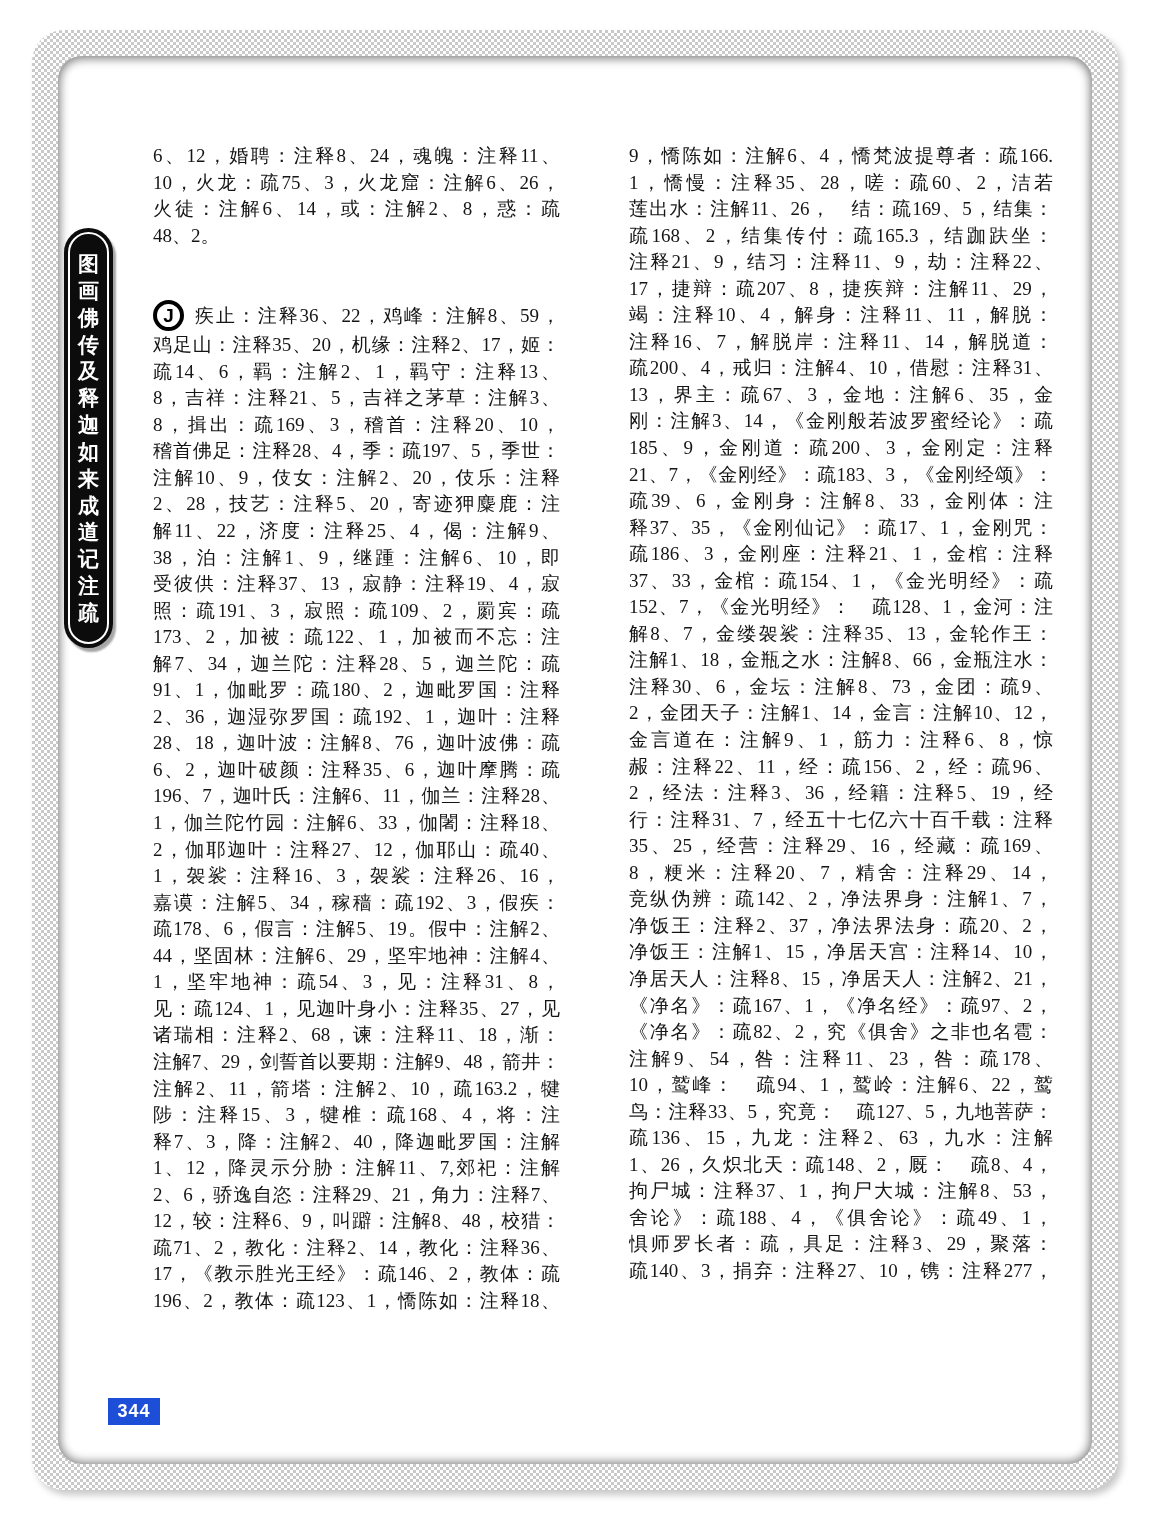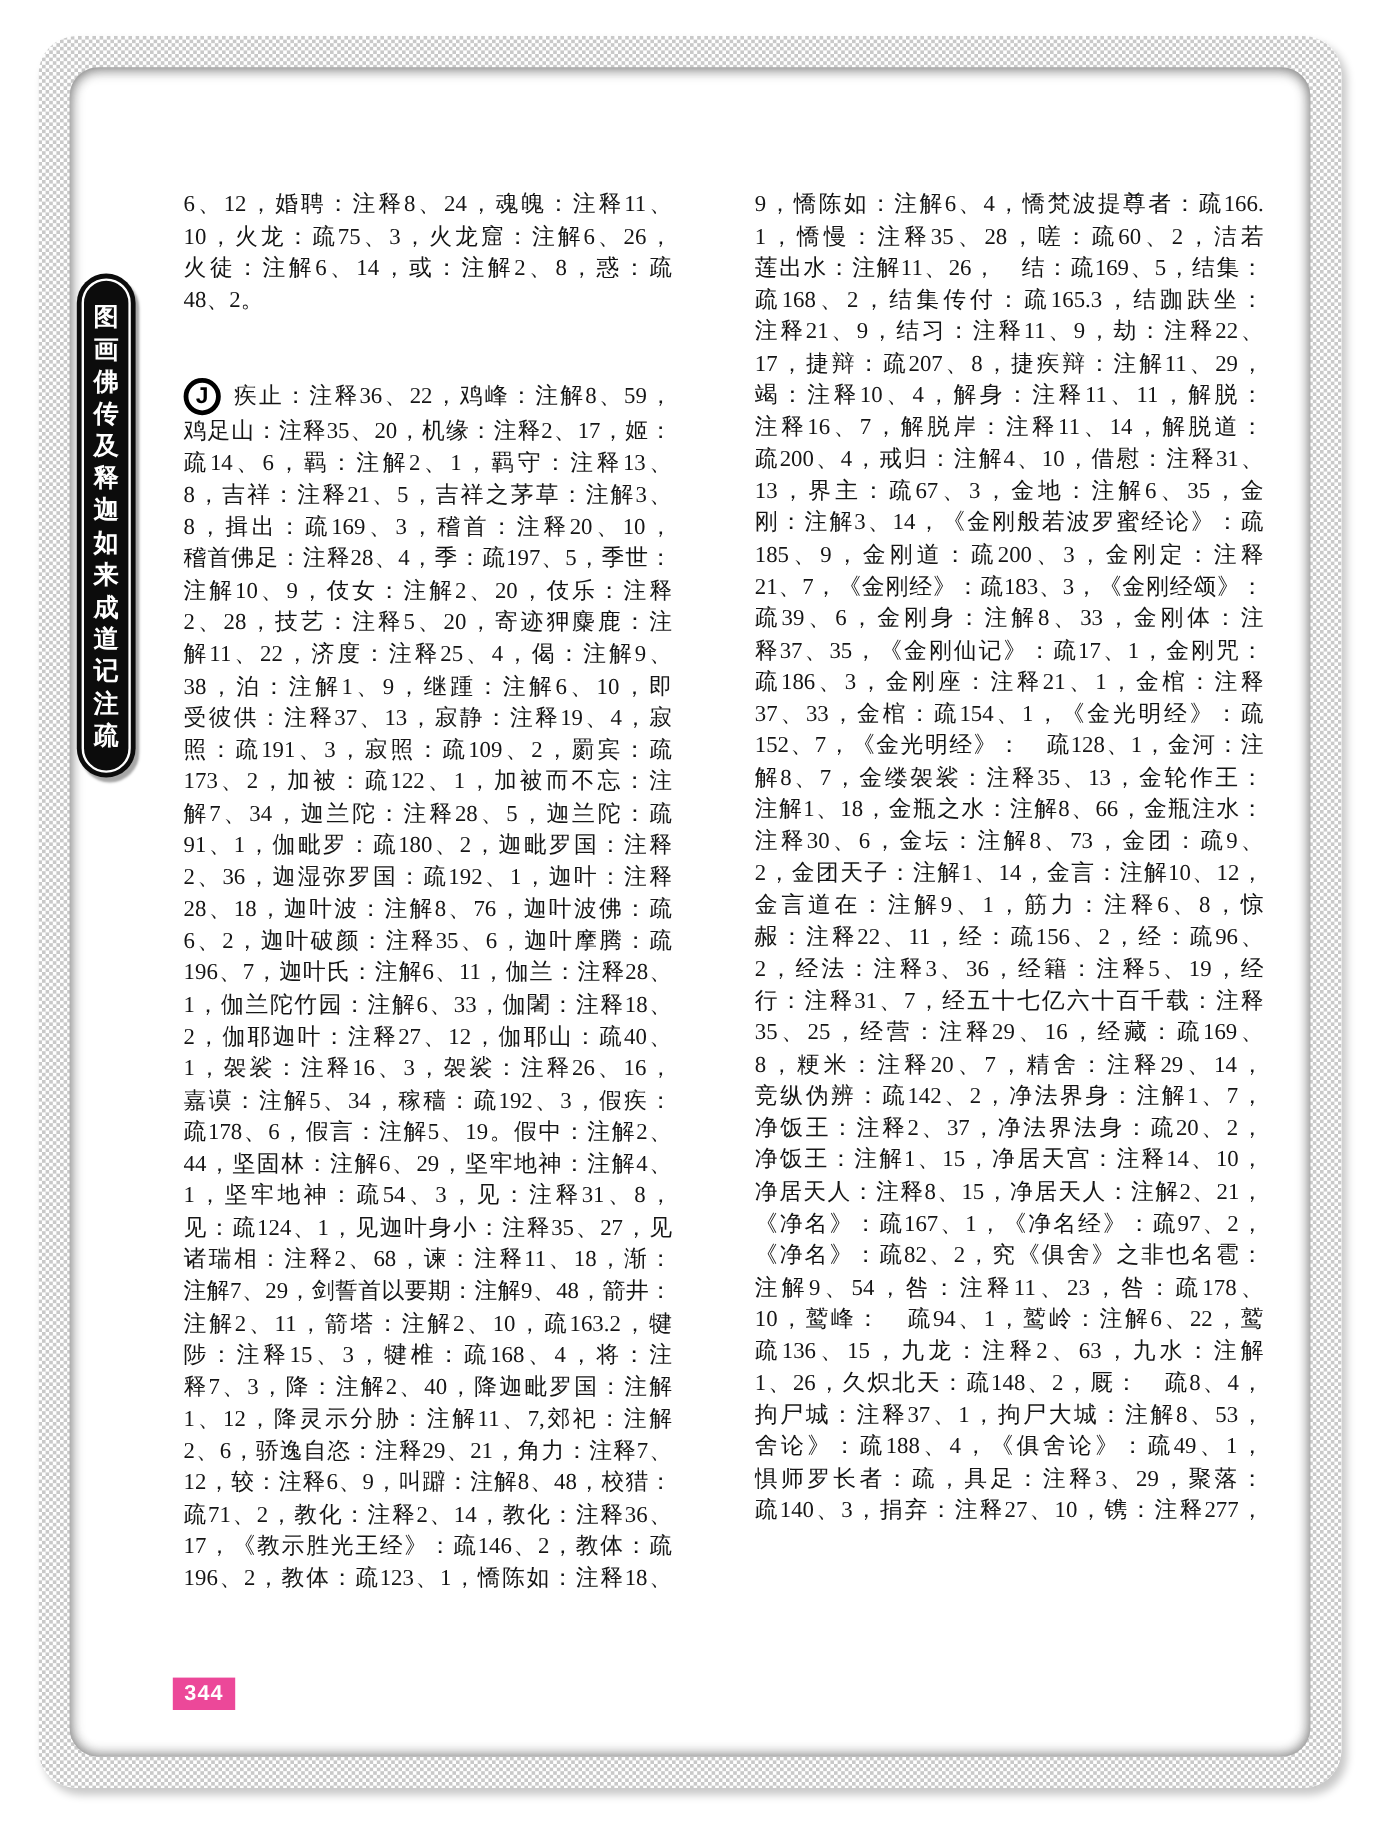--- a/index.html
+++ b/index.html
@@ -34,21 +34,21 @@
   .spine::before {
     content:""; position:absolute; inset:4px; border:2px solid #ffffff;
     border-radius:21px; pointer-events:none;
   }
   .spine span {
     color:#ffffff; font-size:21px; font-weight:bold; line-height:1;
     font-family:"Liberation Serif", serif;
   }
 
   
-  .col { position:absolute; top:158px; color:#151515; font-size:19px; }
+  .col { position:absolute; top:143px; color:#151515; font-size:19px; }
   .col .line {
     height:26.55px; line-height:26.55px;
     text-align:justify; text-align-last:justify; text-justify:inter-character;
     overflow:hidden; white-space:normal;
   }
   .col-left  { left:153px; width:407px; }
   .col-right { left:603px; width:424px;margin-left:26px; }
   .intro .line:last-child { text-align-last:left; }
 
   .section-j { margin-top:50px; }
@@ -60,23 +60,23 @@
     color:#000; margin-right:11px; background:#fff;
   }
   .jline .jtext {
     flex:1; text-align:justify; text-align-last:justify;
     text-justify:inter-character; line-height:31px; height:31px; overflow:hidden;font-family:Liberation Serif, serif;
   }
 
   
   .page-num {
     position:absolute; left:108px; top:1398px; min-width:52px; height:27px;
-    background:#ec4899; color:#fff; display:flex; align-items:center;
+    background:#1d4ed8; color:#fff; display:flex; align-items:center;
     justify-content:center; font-family:"Liberation Sans", sans-serif;
-    font-weight:bold; font-size:18px; letter-spacing:1px; padding:0 6px;margin-left:36px;
+    font-weight:bold; font-size:18px; letter-spacing:1px; padding:0 6px;
   }
 </style>
 </head>
 <body>
 
 <div class="sheet">
 
   <div class="frame-band">
     <div class="page-inner"></div>
   </div>
@@ -183,20 +183,21 @@
       <div class="line">35、25，经营：注释29、16，经藏：疏169、</div>
       <div class="line">8，粳米：注释20、7，精舍：注释29、14，</div>
       <div class="line">竞纵伪辨：疏142、2，净法界身：注解1、7，</div>
       <div class="line">净饭王：注释2、37，净法界法身：疏20、2，</div>
       <div class="line">净饭王：注解1、15，净居天宫：注释14、10，</div>
       <div class="line">净居天人：注释8、15，净居天人：注解2、21，</div>
       <div class="line">《净名》：疏167、1，《净名经》：疏97、2，</div>
       <div class="line">《净名》：疏82、2，究《俱舍》之非也名雹：</div>
       <div class="line">注解9、54，咎：注释11、23，咎：疏178、</div>
       <div class="line">10，鹫峰：　疏94、1，鹫岭：注解6、22，鹫</div>
+      <div class="line">鸟：注释33、5，究竟：　疏127、5，九地菩萨：</div>
       <div class="line">疏136、15，九龙：注释2、63，九水：注解</div>
       <div class="line">1、26，久炽北天：疏148、2，厩：　疏8、4，</div>
       <div class="line">拘尸城：注释37、1，拘尸大城：注解8、53，</div>
       <div class="line">舍论》：疏188、4，《俱舍论》：疏49、1，</div>
       <div class="line">惧师罗长者：疏，具足：注释3、29，聚落：</div>
       <div class="line">疏140、3，捐弃：注释27、10，镌：注释277，</div>
     </div>
 
   <div class="page-num">344</div>
 

